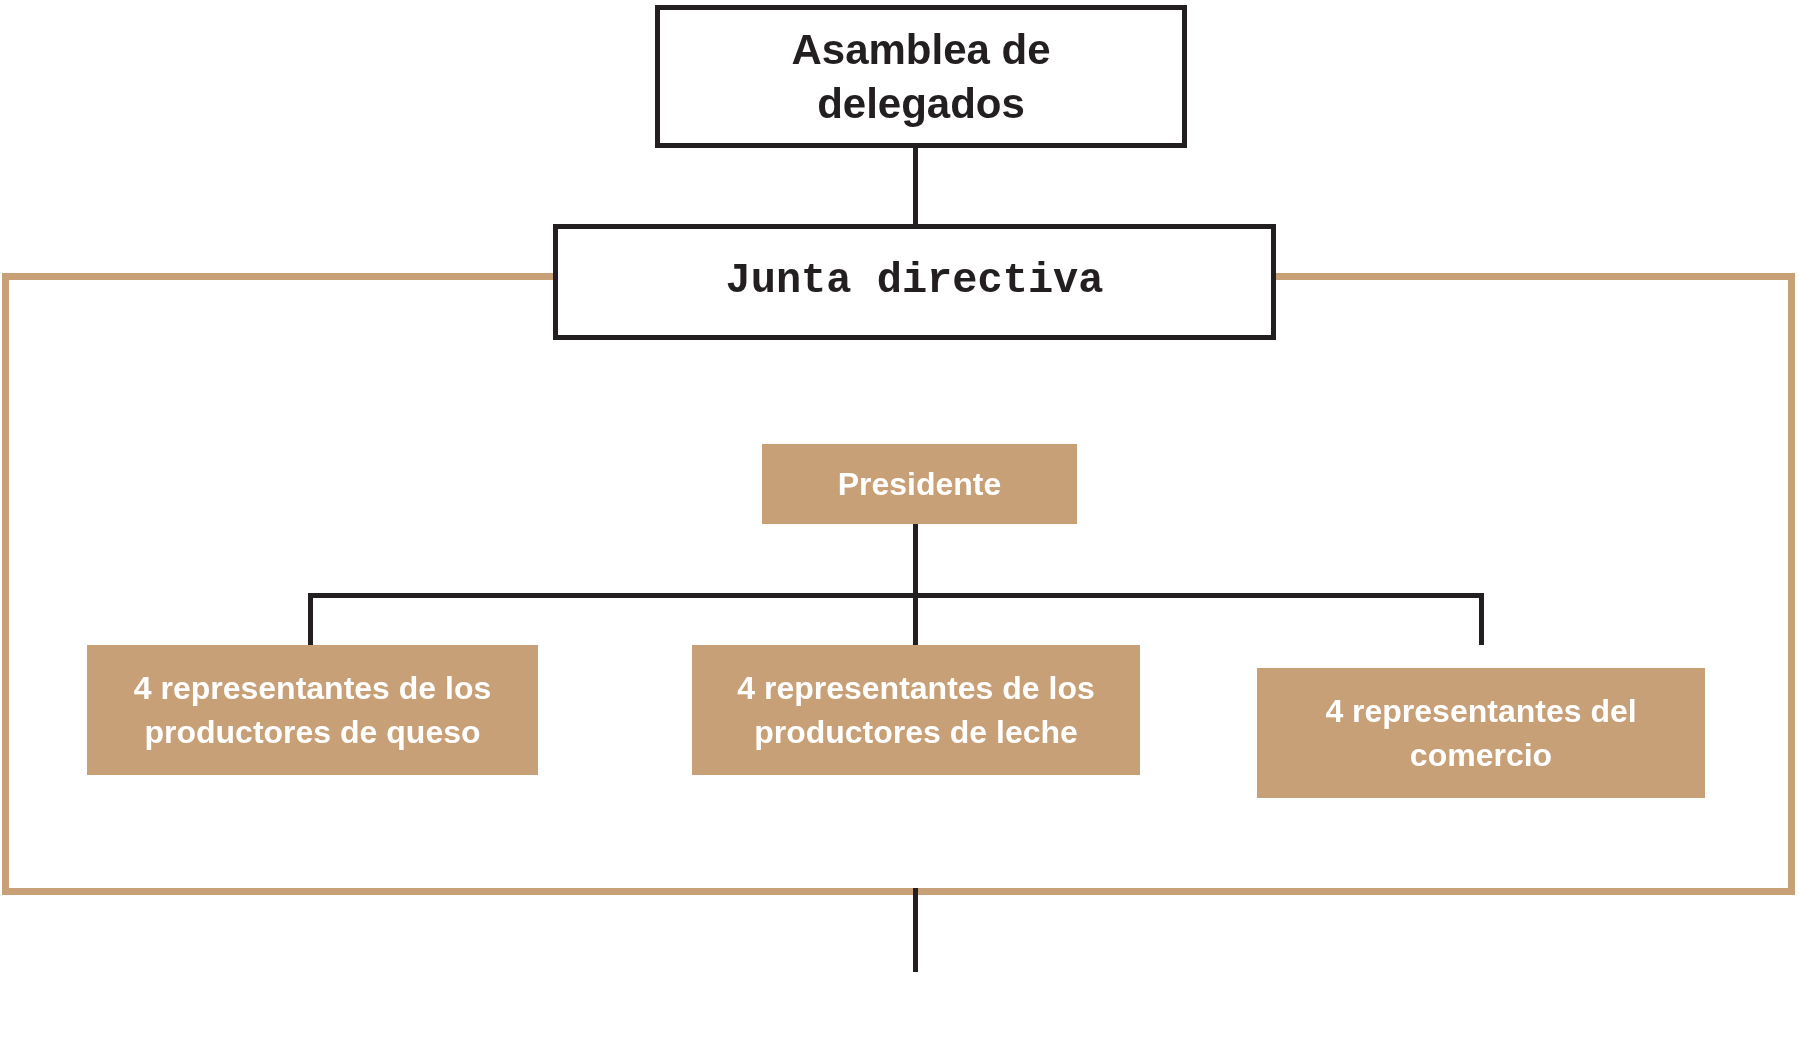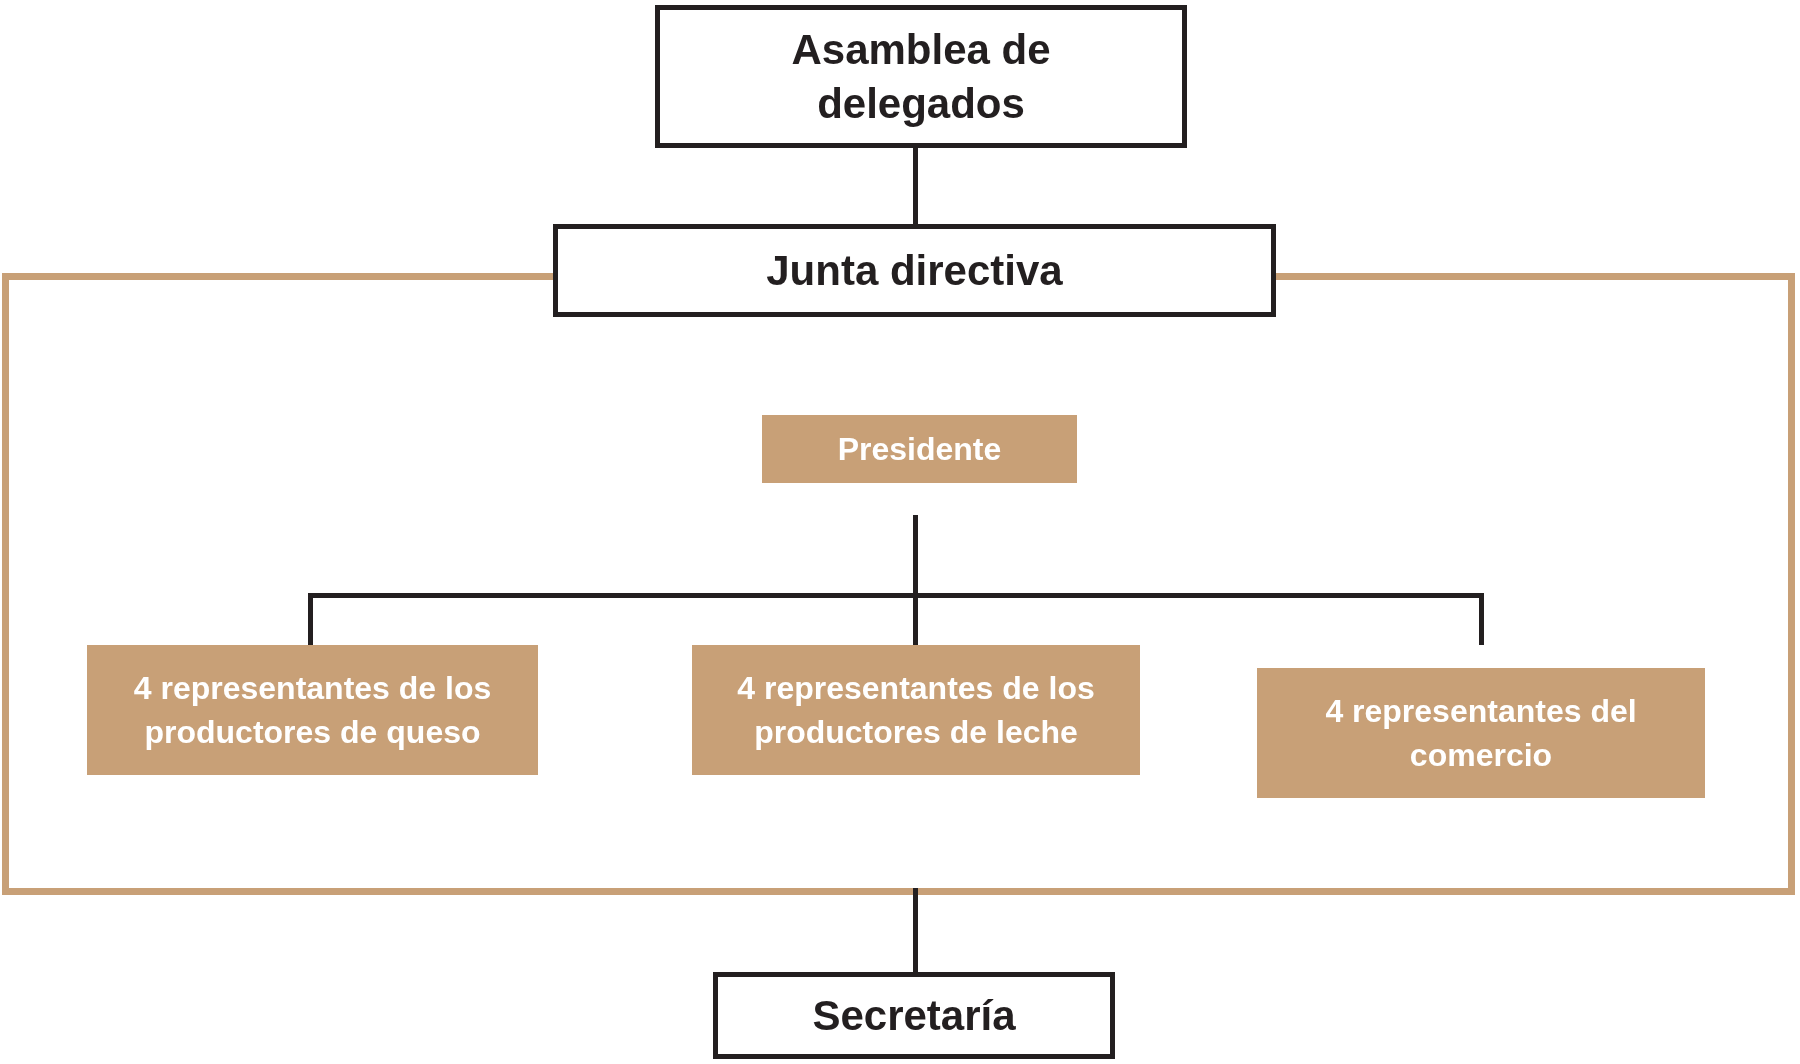--- a/index.html
+++ b/index.html
@@ -53,22 +53,22 @@
   }
 
   .connector {
     position: absolute;
     background: var(--line-dark);
     z-index: 2;
   }
 
   
   #node-asamblea    { left: 655px;  top: 5px;    width: 532px; height: 143px; }
-  #node-junta       { left: 553px;  top: 224px;  width: 723px; height: 93px;  }
-  #node-presidente  { left: 762px;  top: 415px;  width: 315px; height: 68px;  }
+  #node-junta       { left: 553px;  top: 224px;  width: 723px; height: 116px; font-family: Liberation Mono, monospace;  }
+  #node-presidente  { left: 762px;  top: 444px;  width: 315px; height: 80px;  }
   #node-queso       { left: 87px;   top: 645px;  width: 451px; height: 130px; }
   #node-leche       { left: 692px;  top: 645px;  width: 448px; height: 130px; }
   #node-comercio    { left: 1257px; top: 668px;  width: 448px; height: 130px; }
   #node-secretaria  { left: 713px;  top: 972px;  width: 402px; height: 87px;  }
 
   
   #scope-frame { left: 2px; top: 273px; width: 1793px; height: 622px; }
 
   
   #conn-asamblea-junta   { left: 913px;  top: 148px; width: 5px;    height: 78px; }
@@ -101,15 +101,14 @@
 
   <div class="node node--tan" id="node-queso">4 representantes de los
 productores de queso</div>
 
   <div class="node node--tan" id="node-leche">4 representantes de los
 productores de leche</div>
 
   <div class="node node--tan" id="node-comercio">4 representantes del
 comercio</div>
 
-  <div class="node node--outline" id="node-secretaria">Secretaría</div>
 
 </div>
 
 </body></html>

